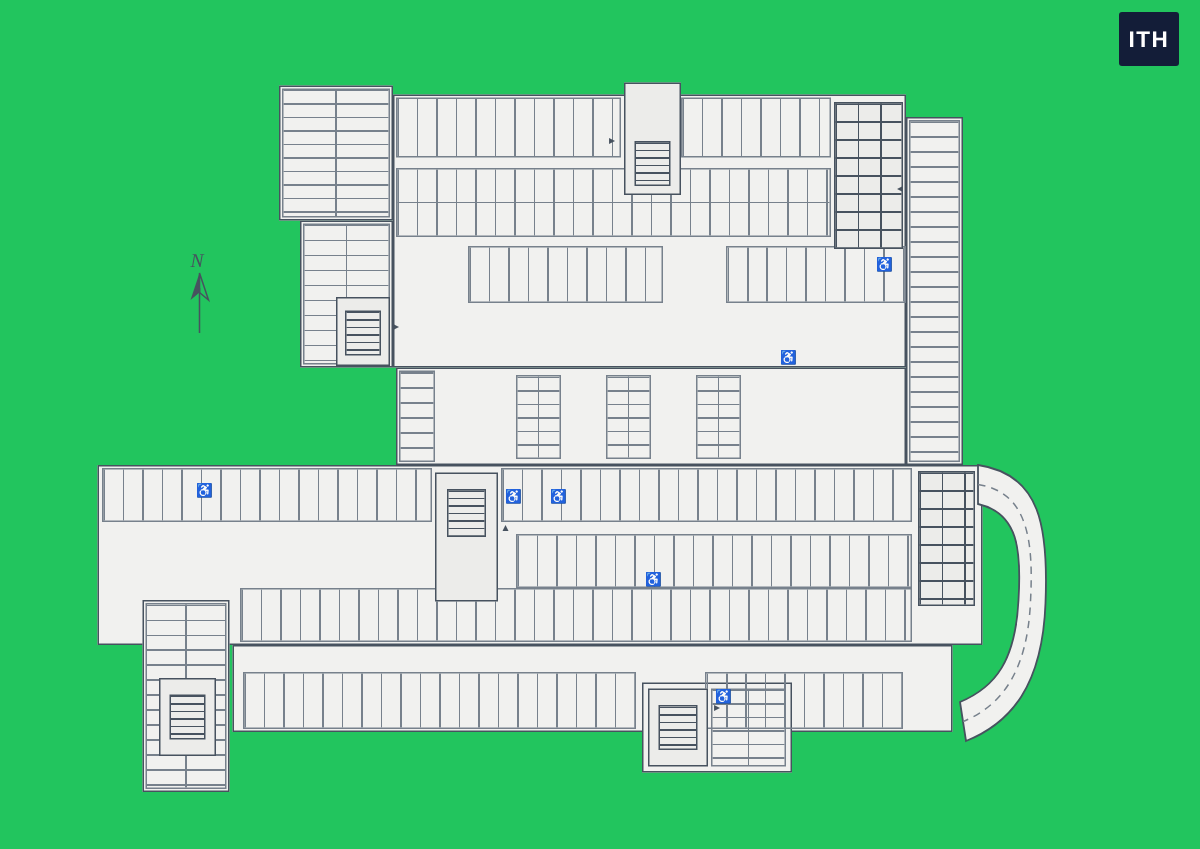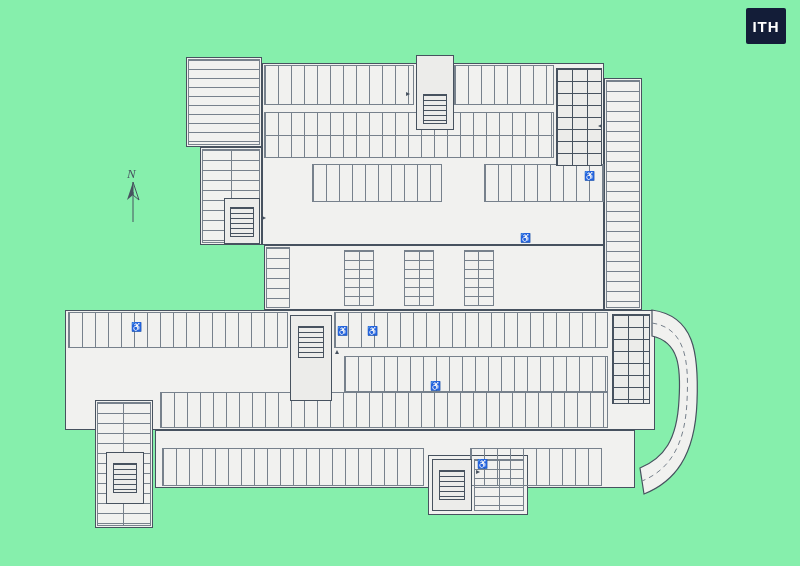--- a/index.html
+++ b/index.html
@@ -1,17 +1,17 @@
 <!DOCTYPE html>
 <html><head>
 <meta charset="utf-8">
 <style>
   * { margin:0; padding:0; box-sizing:border-box; }
   html,body { width:800px; height:566px; background:#ffffff; font-family:"Liberation Sans", sans-serif; }
-  .stage { position:relative; width:800px; height:566px; background:#86efac; overflow:hidden; }
+  .stage { position:relative; width:800px; height:566px; background:#22c55e; overflow:hidden; }
 
   
   .logo { position:absolute; top:8px; right:14px; display:flex; gap:10px; align-items:flex-start; }
   .logo-mark { width:40px; height:36px; background:#131d38; border-radius:2px;
                display:flex; align-items:center; justify-content:center;
                color:#ffffff; font-weight:bold; font-size:15px; letter-spacing:1px; }
   .logo-name { font-size:21px; font-weight:bold; color:#141f3a; letter-spacing:1.5px; line-height:1.05; }
   .logo-sub  { font-size:8px; color:#1b2640; letter-spacing:1.1px; margin-top:3px; }
 
   

